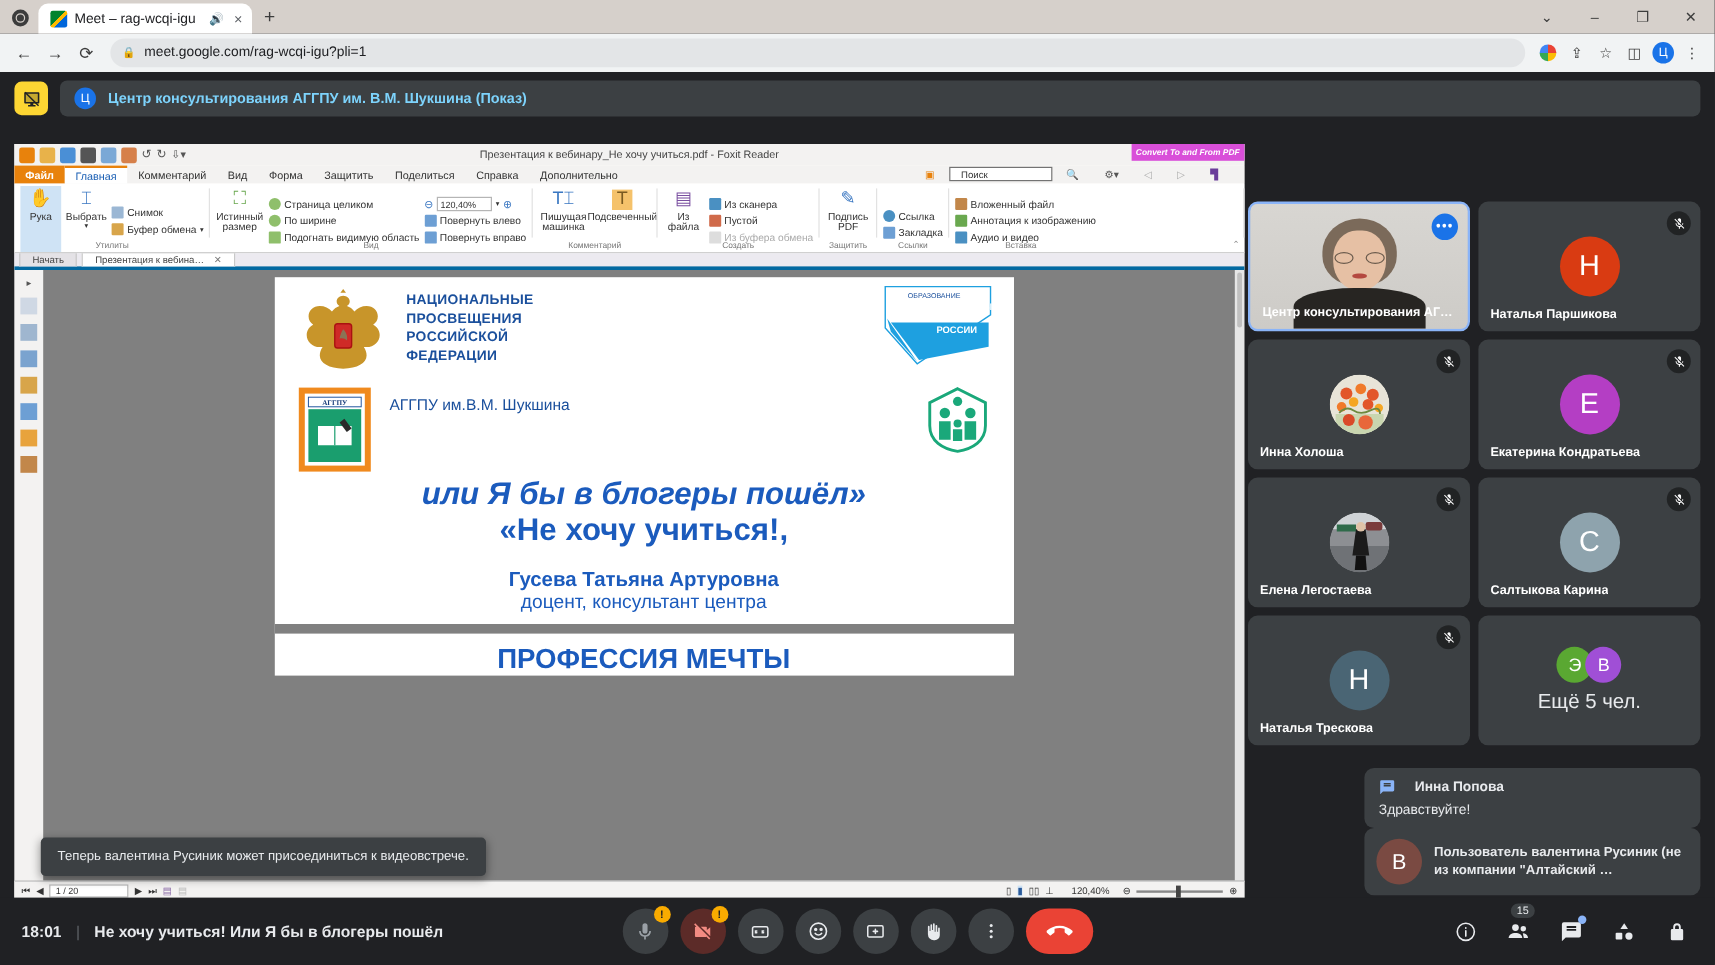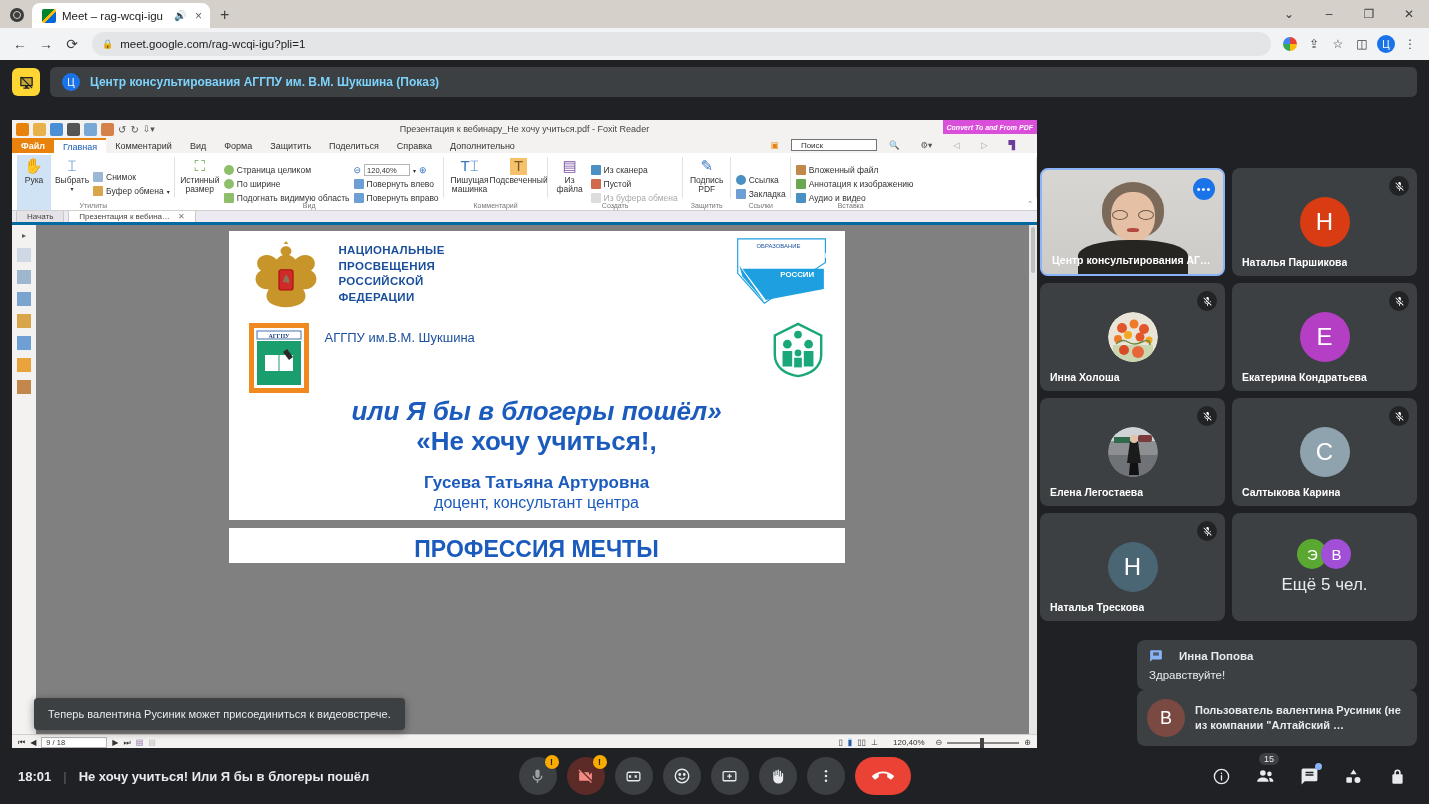--- a/index.html
+++ b/index.html
@@ -506,21 +506,21 @@
           </div>
           <div style="position:absolute;right:0;top:0;bottom:0;width:8px;background:#e6e6e6;">
             <div style="margin:2px;height:46px;background:#c0c0c0;border-radius:2px"></div>
           </div>
         </div>
       </div>
 
       <div class="statusbar">
         <span>⏮</span>
         <span>◀</span>
-        <span class="pagebox">9 / 18</span>
+        <span class="pagebox">1 / 20</span>
         <span>▶</span>
         <span>⏭</span>
         <span style="color:#8a6aa8">▤</span>
         <span style="color:#bbb">▤</span>
         <span style="margin-left:auto"></span>
         <span>▯</span>
         <span style="background:#cfe3f5;color:#2a5a9a">▮</span>
         <span>▯▯</span>
         <span>⊥</span>
         <span style="margin-left:10px">120,40%</span>

